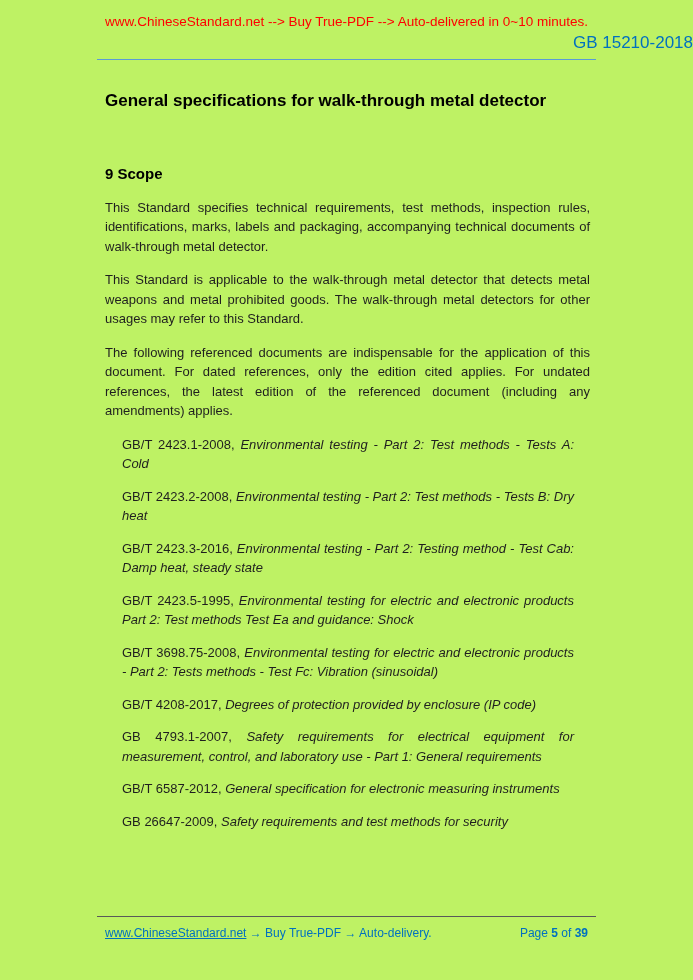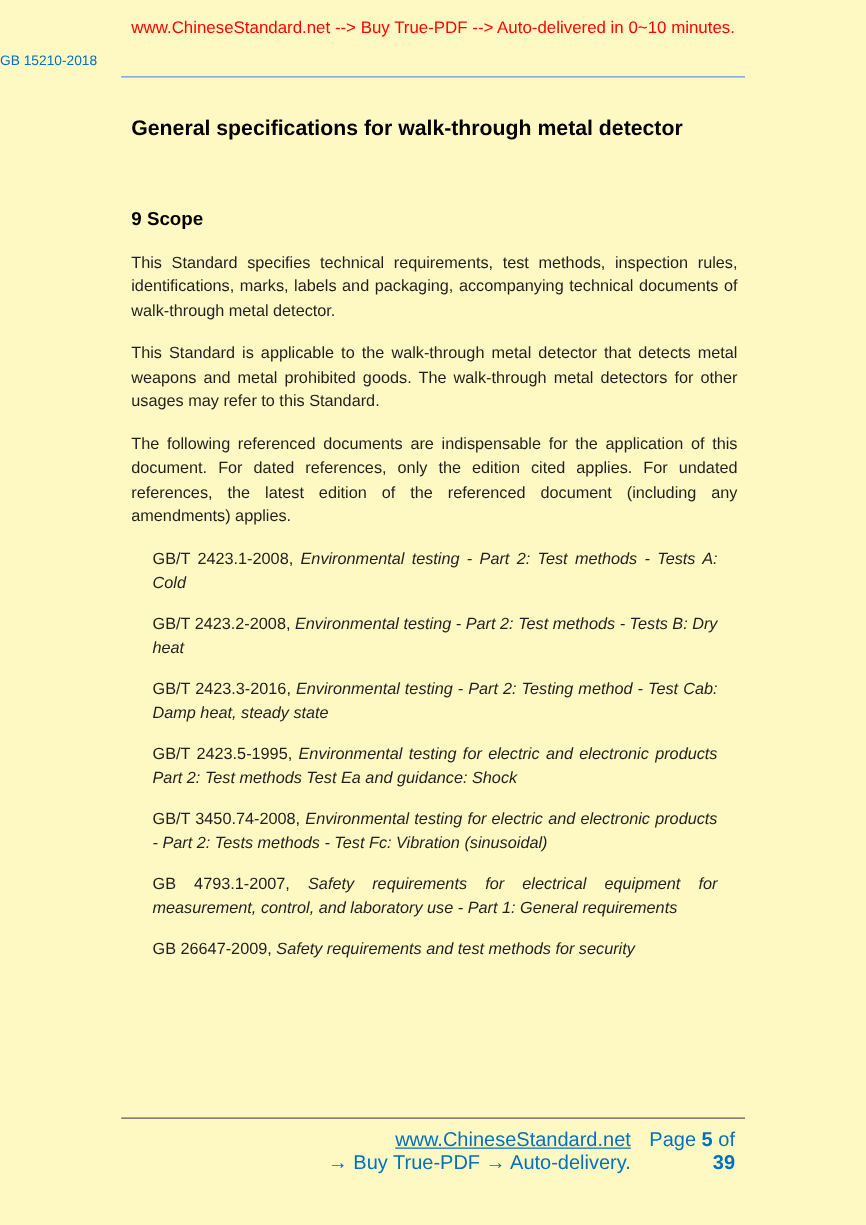--- a/index.html
+++ b/index.html
@@ -5,39 +5,39 @@
   :root{
     --banner-red:#FF0000;
     --link-blue:#0070C0;
     --rule-top:#5B9BD5;
     --rule-bottom:#595959;
   }
   html,body{margin:0;padding:0;background:#ffffff;}
   .page{
     position:relative;
     width:693px;height:980px;
-    background:#fef9c3;
+    background:#bef264;
     font-family:"Liberation Sans","DejaVu Sans",sans-serif;
     color:#1f1f1f;
     box-sizing:border-box;
     overflow:hidden;
     margin:0 auto;
   }
   .banner{
     padding-top:14px;
     text-align:center;
     color:var(--banner-red);
     font-size:13.5px;
     line-height:1.15;
   }
   .std-code{
-    text-align:left;
+    text-align:right;
     color:var(--link-blue);
-    font-size:11px;
-    margin-top:13px;
+    font-size:17px;
+    margin-top:3px;
   }
   .rule{border:none;border-top:1px solid var(--rule-top);height:0;}
   .rule-top{margin:6px 97px 0 97px;}
   .content{padding:0 103px 0 105px;}
   .doc-title{
     margin:30px 0 0 0;
     font-size:17px;
     font-weight:bold;
     color:#000;
     text-align:left;
@@ -67,21 +67,21 @@
   .footer{
     position:absolute;
     left:97px;right:97px;bottom:40px;
   }
   .footer .rule-bottom{border-top:1px solid var(--rule-bottom);margin:0;}
   .footer-row{
     display:flex;
     justify-content:space-between;
     align-items:baseline;
     margin-top:9px;
-    font-size:16px;
+    font-size:12px;
     color:var(--link-blue);
     padding:0 8px 0 8px;
     text-align:right;
   }
   .footer-link{
     color:var(--link-blue);
     text-decoration:underline;
     cursor:pointer;
   }
   .footer-left span{white-space:pre;}
@@ -104,22 +104,24 @@
     <p class="body-p">This Standard specifies technical requirements, test methods, inspection rules, identifications, marks, labels and packaging, accompanying technical documents of walk-through metal detector.</p>
     <p class="body-p">This Standard is applicable to the walk-through metal detector that detects metal weapons and metal prohibited goods. The walk-through metal detectors for other usages may refer to this Standard.</p>
 
     <p class="body-p">The following referenced documents are indispensable for the application of this document. For dated references, only the edition cited applies. For undated references, the latest edition of the referenced document (including any amendments) applies.</p>
 
     <div class="references">
       <p class="ref"><span class="ref-code">GB/T 2423.1-2008,</span> <span class="ref-title">Environmental testing - Part 2: Test methods - Tests A: Cold</span></p>
       <p class="ref"><span class="ref-code">GB/T 2423.2-2008,</span> <span class="ref-title">Environmental testing - Part 2: Test methods - Tests B: Dry heat</span></p>
       <p class="ref"><span class="ref-code">GB/T 2423.3-2016,</span> <span class="ref-title">Environmental testing - Part 2: Testing method - Test Cab: Damp heat, steady state</span></p>
       <p class="ref"><span class="ref-code">GB/T 2423.5-1995,</span> <span class="ref-title">Environmental testing for electric and electronic products Part 2: Test methods Test Ea and guidance: Shock</span></p>
-      <p class="ref"><span class="ref-code">GB/T 3450.74-2008,</span> <span class="ref-title">Environmental testing for electric and electronic products - Part 2: Tests methods - Test Fc: Vibration (sinusoidal)</span></p>
+      <p class="ref"><span class="ref-code">GB/T 3698.75-2008,</span> <span class="ref-title">Environmental testing for electric and electronic products - Part 2: Tests methods - Test Fc: Vibration (sinusoidal)</span></p>
+      <p class="ref"><span class="ref-code">GB/T 4208-2017,</span> <span class="ref-title">Degrees of protection provided by enclosure (IP code)</span></p>
       <p class="ref"><span class="ref-code">GB 4793.1-2007,</span> <span class="ref-title">Safety requirements for electrical equipment for measurement, control, and laboratory use - Part 1: General requirements</span></p>
+      <p class="ref"><span class="ref-code">GB/T 6587-2012,</span> <span class="ref-title">General specification for electronic measuring instruments</span></p>
       <p class="ref"><span class="ref-code">GB 26647-2009,</span> <span class="ref-title">Safety requirements and test methods for security</span></p>
     </div>
 
   </div>
 
   <div class="footer">
     <div class="rule rule-bottom"></div>
     <div class="footer-row">
       <span class="footer-left"><a class="footer-link" href="#">www.ChineseStandard.net</a><span> → Buy True-PDF → Auto-delivery.</span></span>
       <span class="footer-right page-indicator">

